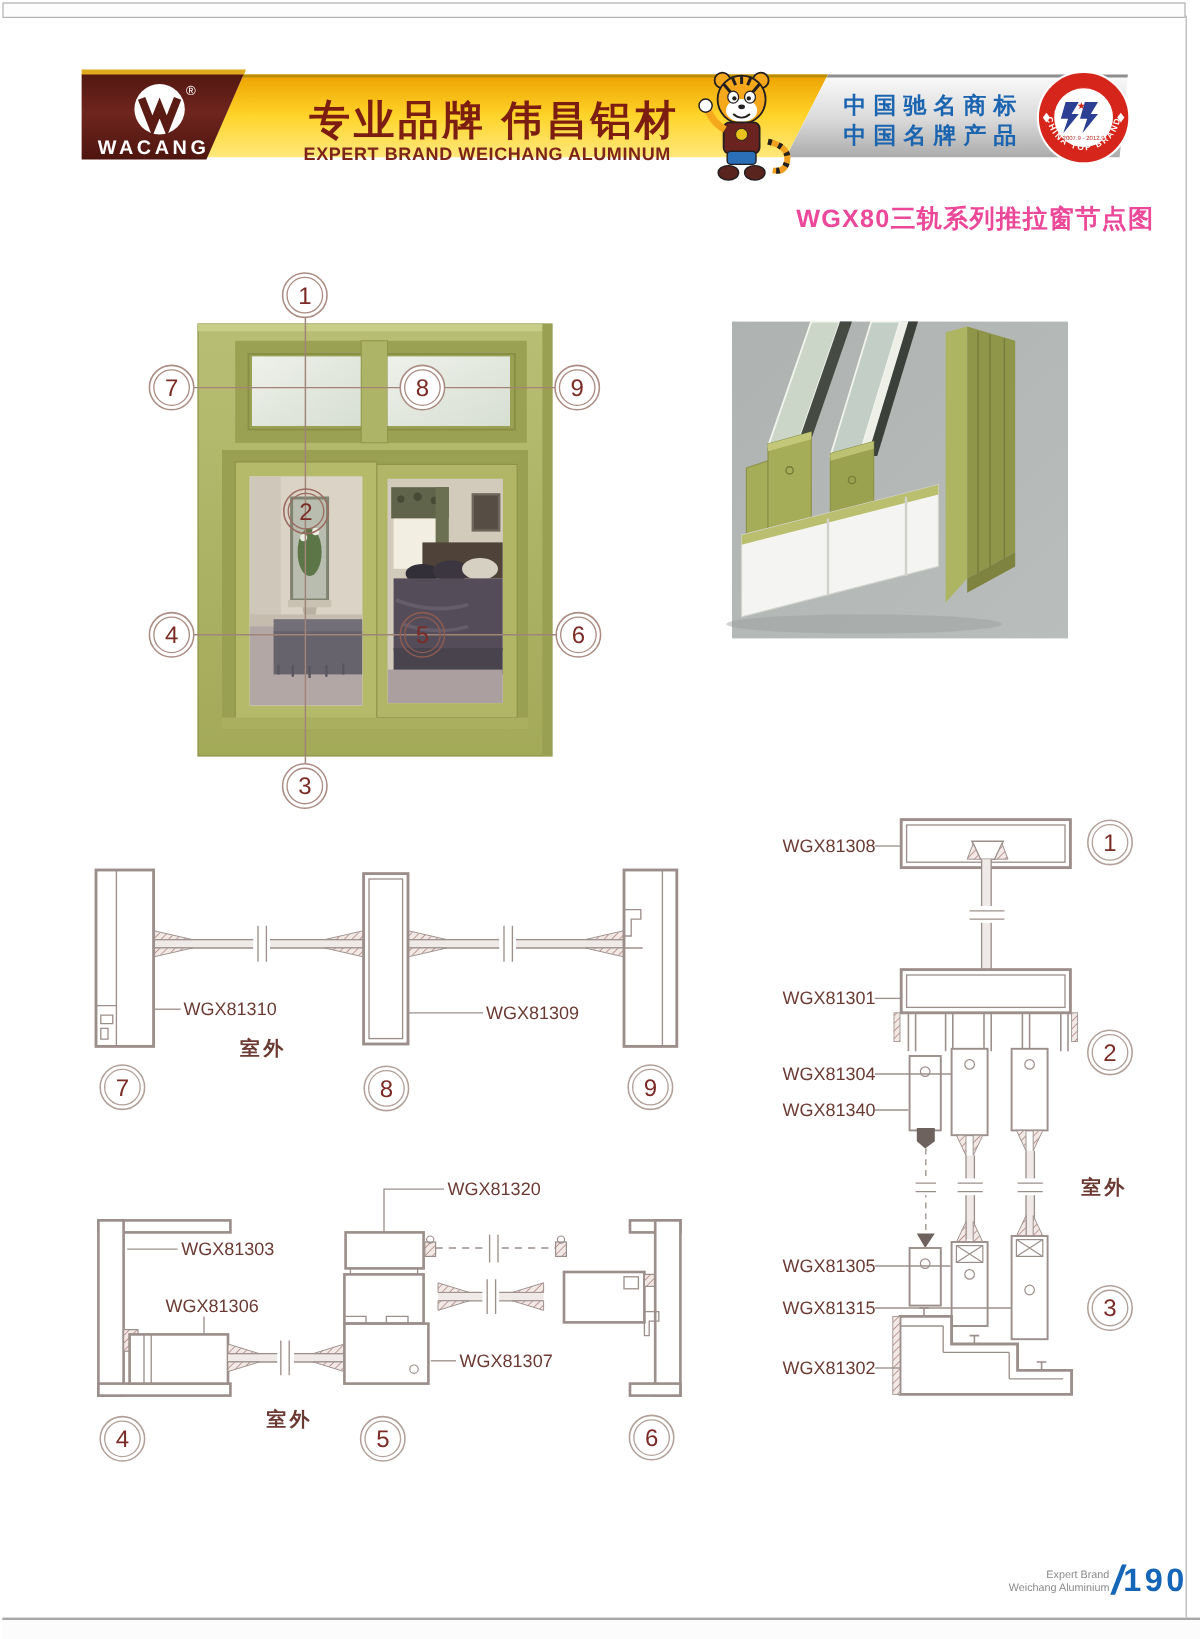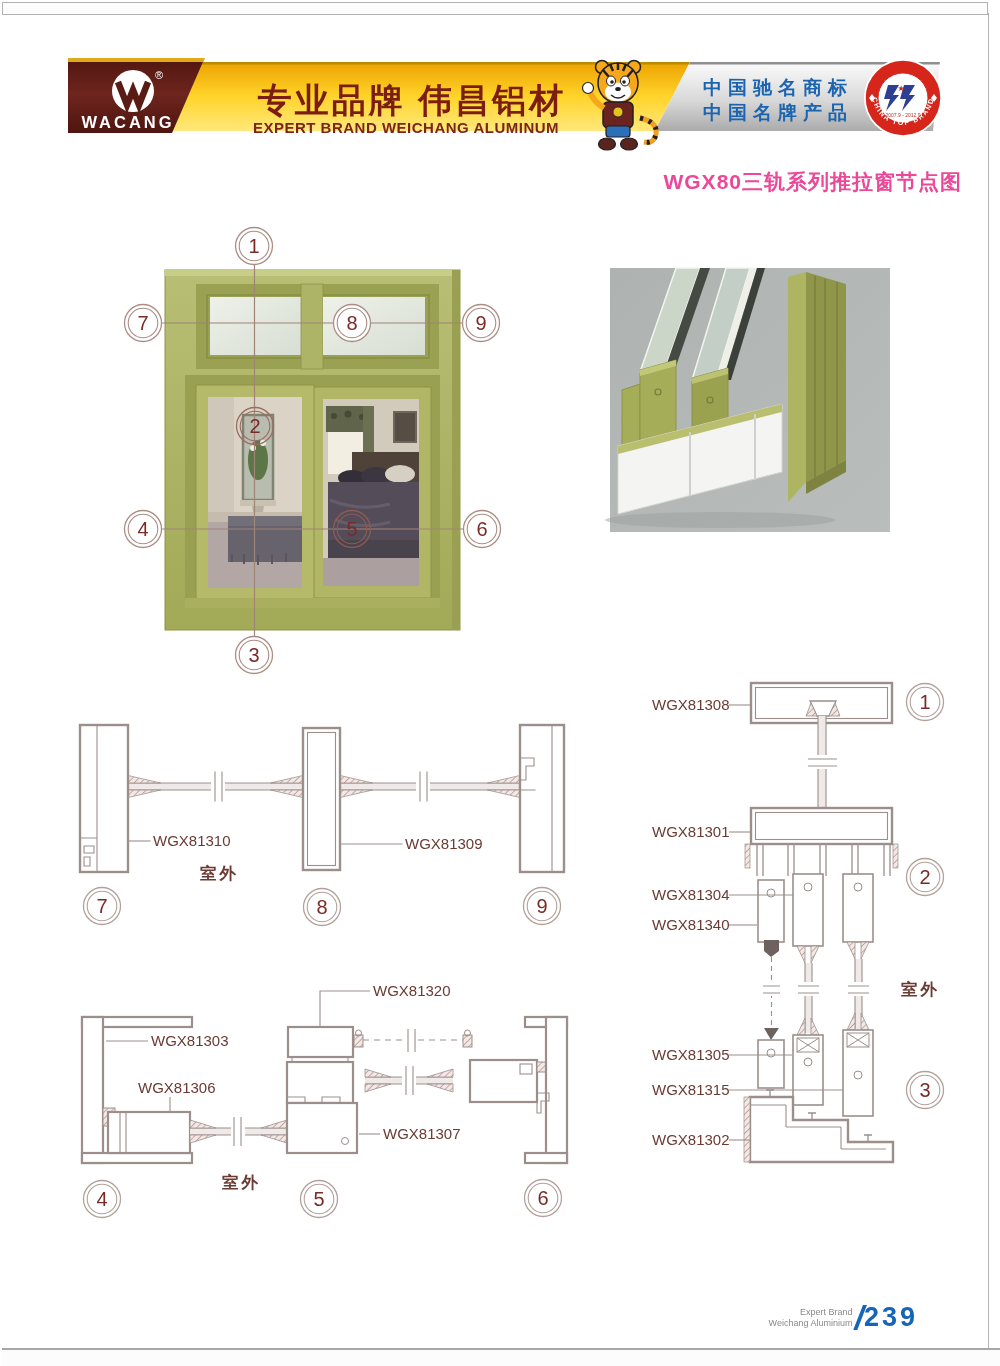--- a/index.html
+++ b/index.html
@@ -4,21 +4,21 @@
 <style>
   html,body{margin:0;padding:0;background:#fff;}
   #page{position:relative;width:1000px;height:1366px;background:#fff;overflow:hidden;
         font-family:"Liberation Sans","DejaVu Sans",sans-serif;}
   .abs{position:absolute;}
   #top-strip{left:2px;top:2px;width:984px;height:11px;border:1px solid #b3b1af;background:#fdfdfd;}
   #right-edge{left:988px;top:13px;width:1px;height:1335px;background:#b6b4b2;}
   #bottom-strip{left:2px;top:1348px;width:998px;height:18px;border-top:2px solid #a9a7a5;background:#fcfcfc;}
   #page-title{left:540px;top:168px;width:422px;text-align:right;font-size:21px;font-weight:bold;
               color:#ec4899;letter-spacing:1px;}
-  #footer{left:608px;top:1298px;width:310px;text-align:right;}
+  #footer{left:680px;top:1298px;width:310px;text-align:right;}
   #footer .small{display:inline-block;vertical-align:middle;font-size:9px;line-height:11px;
                  color:#8a8a8a;text-align:right;margin-right:2px;}
   #footer .slash{font-size:34px;font-weight:bold;color:#1565b8;font-style:italic;vertical-align:middle;}
   #footer .num{font-size:27px;font-weight:bold;color:#1565b8;letter-spacing:3px;vertical-align:middle;}
   svg text{font-family:"Liberation Sans","DejaVu Sans",sans-serif;}
   .wgx-label{font-size:15px;fill:#6b3a33;}
   .outdoor{font-size:16.5px;font-weight:bold;fill:#6b3a33;letter-spacing:3px;}
   .co-num{font-size:20px;fill:#7b2b26;text-anchor:middle;}
 </style>
 </head>
@@ -554,16 +554,16 @@
         <circle cx="925" cy="1090" r="14.8" fill="none" stroke="#b2a19a" stroke-width="1.1"></circle>
         <text x="925" y="1097" class="co-num">3</text>
       </g>
     </g>
   </svg>
 
   <div class="abs" id="footer">
     <span class="small">
       <span>Expert Brand</span><br>
       <span>Weichang Aluminium</span>
-    </span><span class="slash">/</span><span class="num">239</span>
+    </span><span class="slash">/</span><span class="num">190</span>
   </div>
 
 </div>
 
 </body></html>

